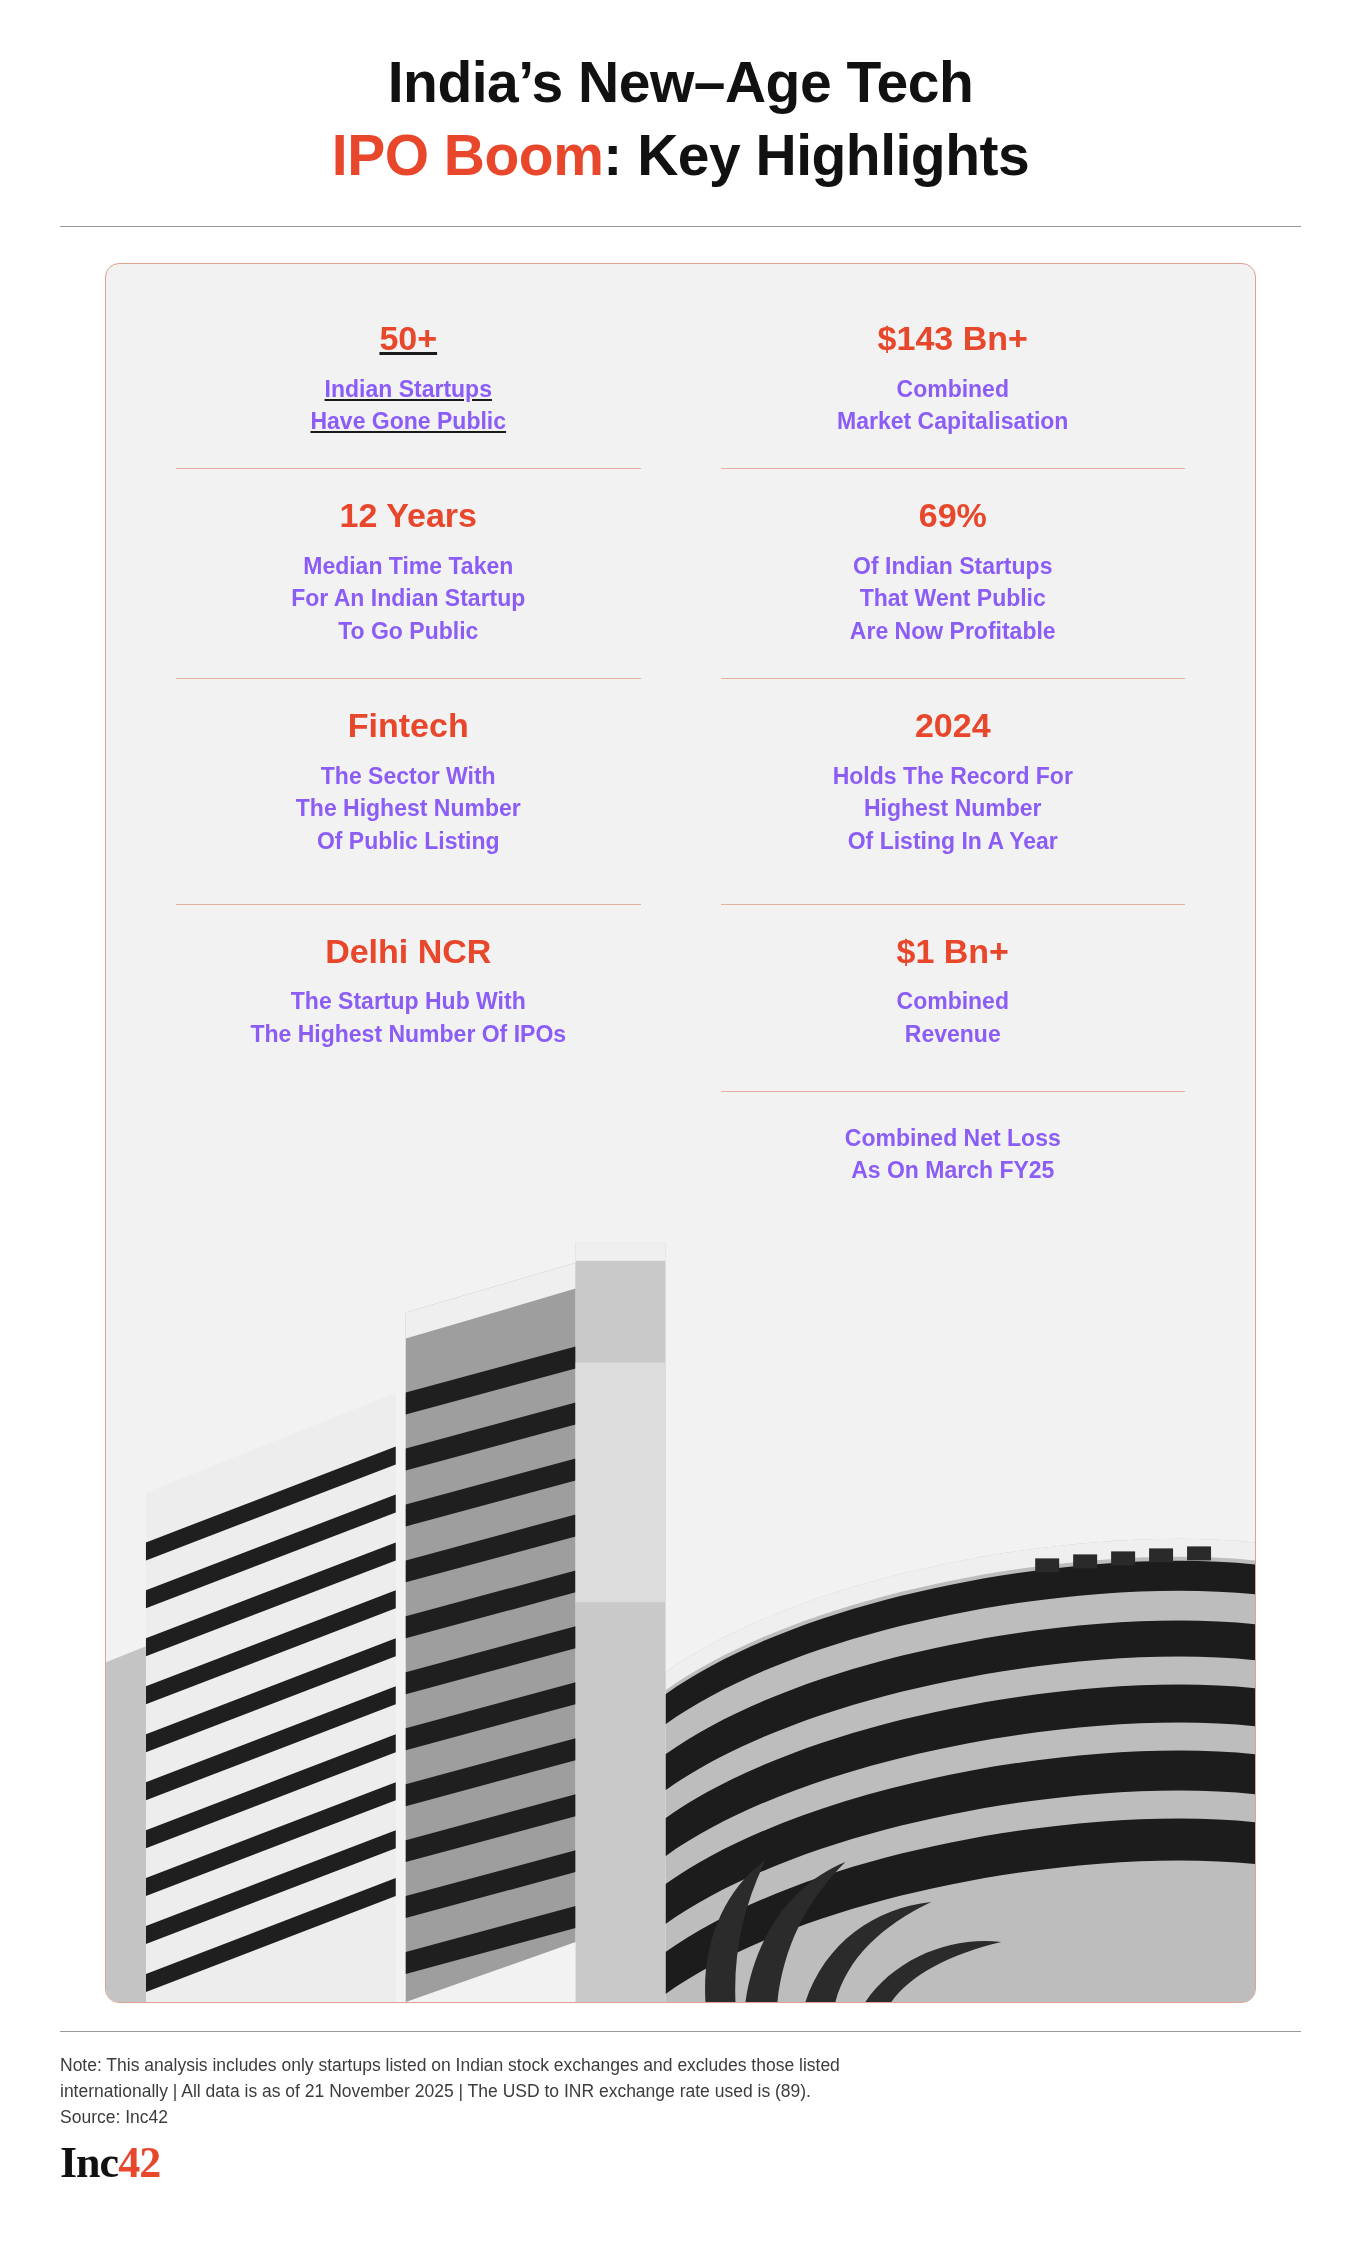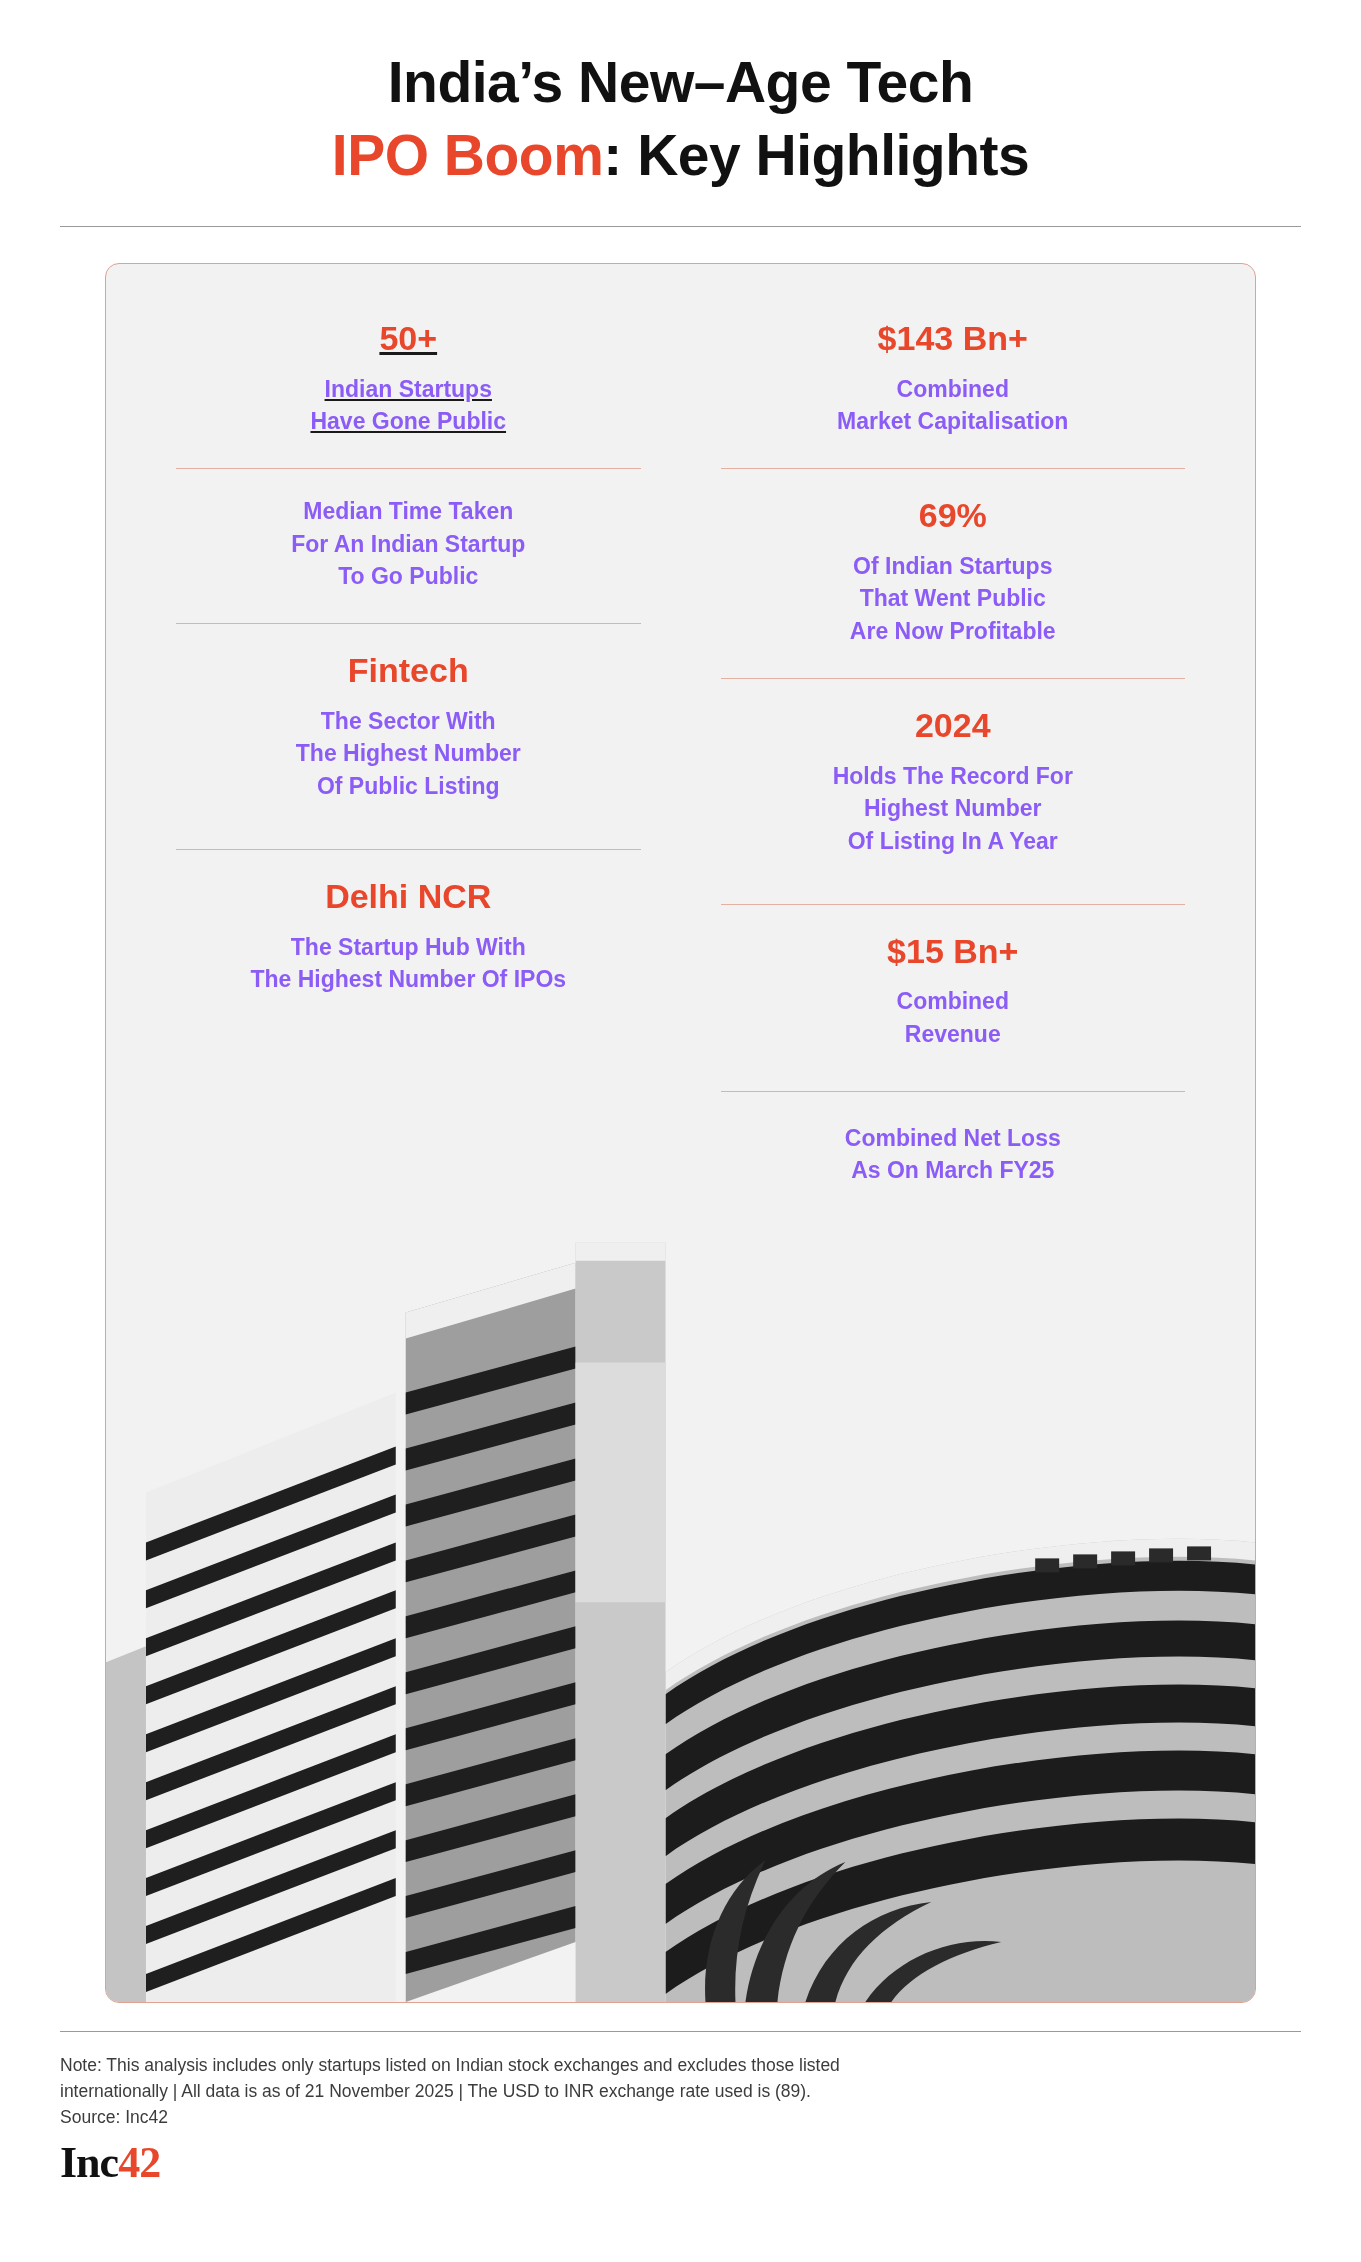--- a/index.html
+++ b/index.html
@@ -202,20 +202,21 @@
 
   <div class="stats-grid">
 
     <div class="col col-left">
       <div class="stat">
         <div class="stat-value">50+</div>
         <div class="stat-desc">Indian Startups
 Have Gone Public</div>
       </div>
       <div class="stat">
+        <div class="stat-value">12 Years</div>
         <div class="stat-desc">Median Time Taken
 For An Indian Startup
 To Go Public</div>
       </div>
       <div class="stat">
         <div class="stat-value">Fintech</div>
         <div class="stat-desc">The Sector With
 The Highest Number
 Of Public Listing</div>
       </div>
@@ -238,21 +239,21 @@
 That Went Public
 Are Now Profitable</div>
       </div>
       <div class="stat">
         <div class="stat-value">2024</div>
         <div class="stat-desc">Holds The Record For
 Highest Number
 Of Listing In A Year</div>
       </div>
       <div class="stat">
-        <div class="stat-value">$15 Bn+</div>
+        <div class="stat-value">$1 Bn+</div>
         <div class="stat-desc">Combined
 Revenue</div>
       </div>
       <div class="stat">
         <div class="stat-desc">Combined Net Loss
 As On March FY25</div>
       </div>
     </div>
   </div>
 </div>

